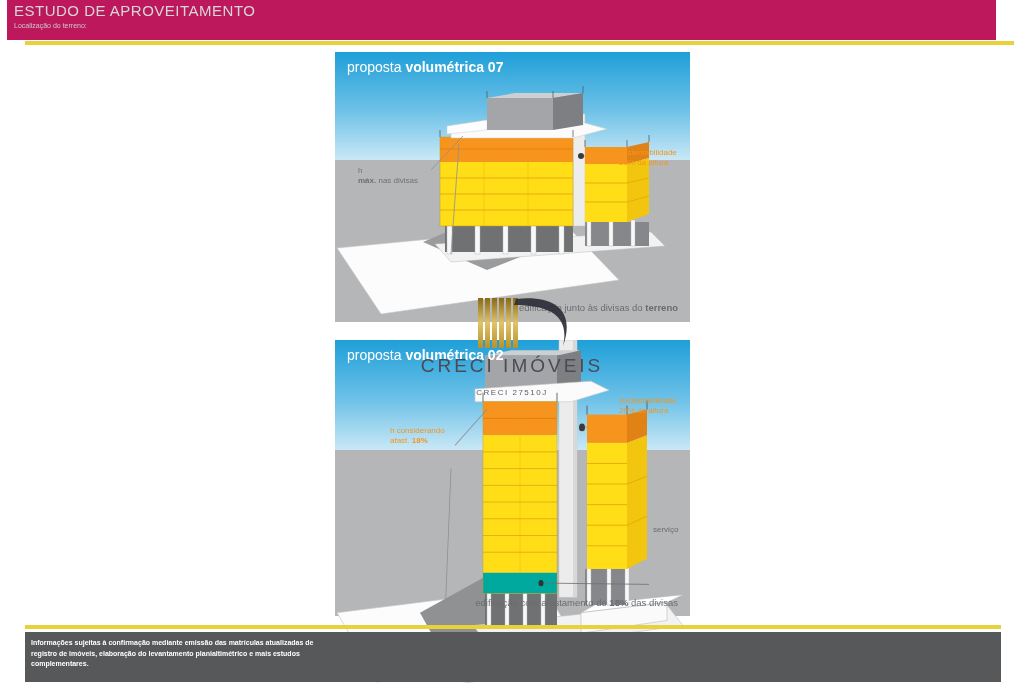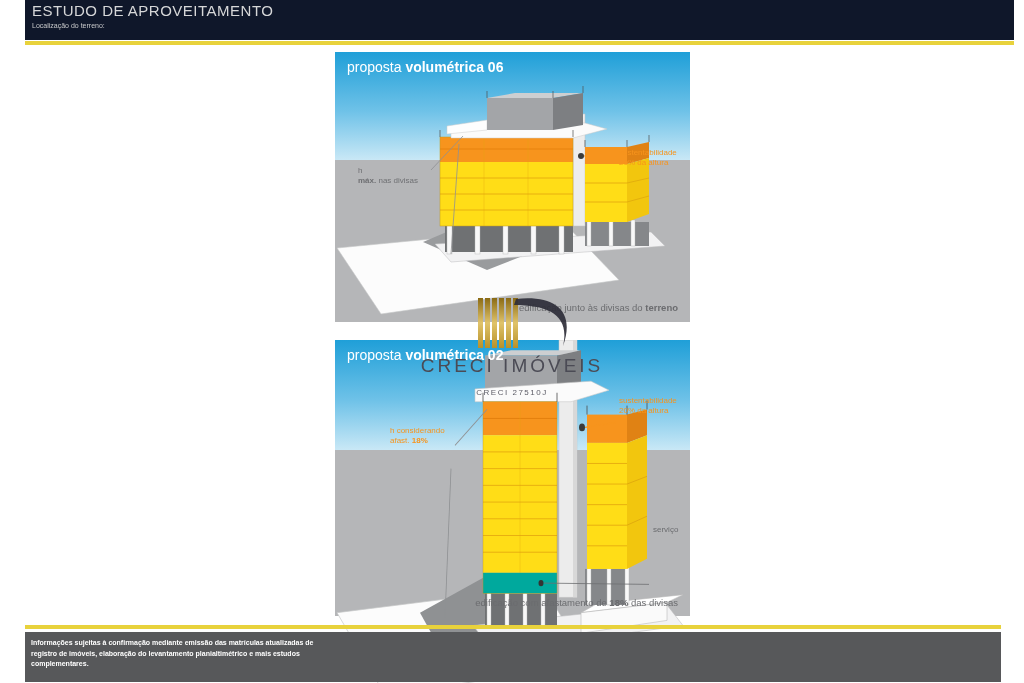--- a/index.html
+++ b/index.html
@@ -1,19 +1,19 @@
 <!DOCTYPE html>
 <html><head>
 <meta charset="utf-8">
 <style>
   html,body{margin:0;padding:0;background:#fff;}
   .page{position:relative;width:1024px;height:683px;background:#ffffff;overflow:hidden;
         font-family:"Liberation Sans",sans-serif;}
   
-  .header{position:absolute;left:25px;top:0;width:989px;height:40px;background:#0f172a;}
+  .header{position:absolute;left:7px;top:0;width:989px;height:40px;background:#be185d;}
   .header-left{position:absolute;left:7px;top:2px;}
   .hdr-title{font-size:15px;letter-spacing:.5px;color:#d6d7d8;font-weight:400;}
   .hdr-loc{font-size:7px;color:#c9cacb;margin-top:3px;}
   .hdr-addr{font-size:9px;font-weight:bold;color:#ffffff;margin-top:15px;text-align:center;}
   .header-right{position:absolute;right:0;top:0;width:364px;height:40px;background:#47484a;
         display:flex;justify-content:flex-end;align-items:flex-start;}
   .page-num{font-size:36px;font-weight:bold;color:#ffffff;line-height:38px;padding-right:10px;
         border-right:3px solid #ffffff;margin-right:4px;}
   .yline{position:absolute;left:25px;width:976px;height:4px;background:#e8d23c;}
   .yline.top{top:41px;width:989px;}
@@ -123,21 +123,21 @@
       <line x1="238" y1="85" x2="238" y2="78" stroke="#4d4d4d" stroke-width="0.7"></line>
       <line x1="250" y1="95" x2="250" y2="88" stroke="#4d4d4d" stroke-width="0.7"></line>
       <line x1="292" y1="95" x2="292" y2="88" stroke="#4d4d4d" stroke-width="0.7"></line>
       <line x1="314" y1="90" x2="314" y2="83" stroke="#4d4d4d" stroke-width="0.7"></line>
 
       <polyline points="96,118 128,84" fill="none" stroke="#8f9193" stroke-width="0.8"></polyline>
       <line x1="124" y1="92" x2="116" y2="202" stroke="#8f9193" stroke-width="0.8"></line>
       <circle cx="246" cy="104" r="3" fill="#3a3a3a"></circle>
       <line x1="249" y1="104" x2="281" y2="102" stroke="#f7941d" stroke-width="1"></line>
     </svg>
-    <div class="panel-title"><span>proposta </span><b>volumétrica 06</b></div>
+    <div class="panel-title"><span>proposta </span><b>volumétrica 07</b></div>
     <div class="ann ann-gray p1-left">
         <span><span>h </span><b>máx.</b><span style="display:inline"> nas divisas</span></span>
       </div>
     <div class="ann ann-orange p1-right">
       <span>sustentabilidade</span>
       <span>20% da altura</span>
     </div>
     <div class="caption"><span>edificação junto às divisas do </span><b>terreno</b><span></span></div>
   </div>
 

